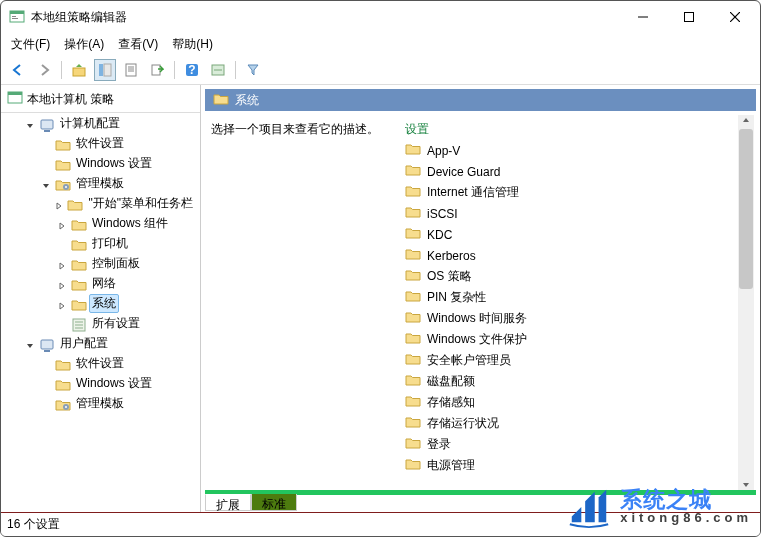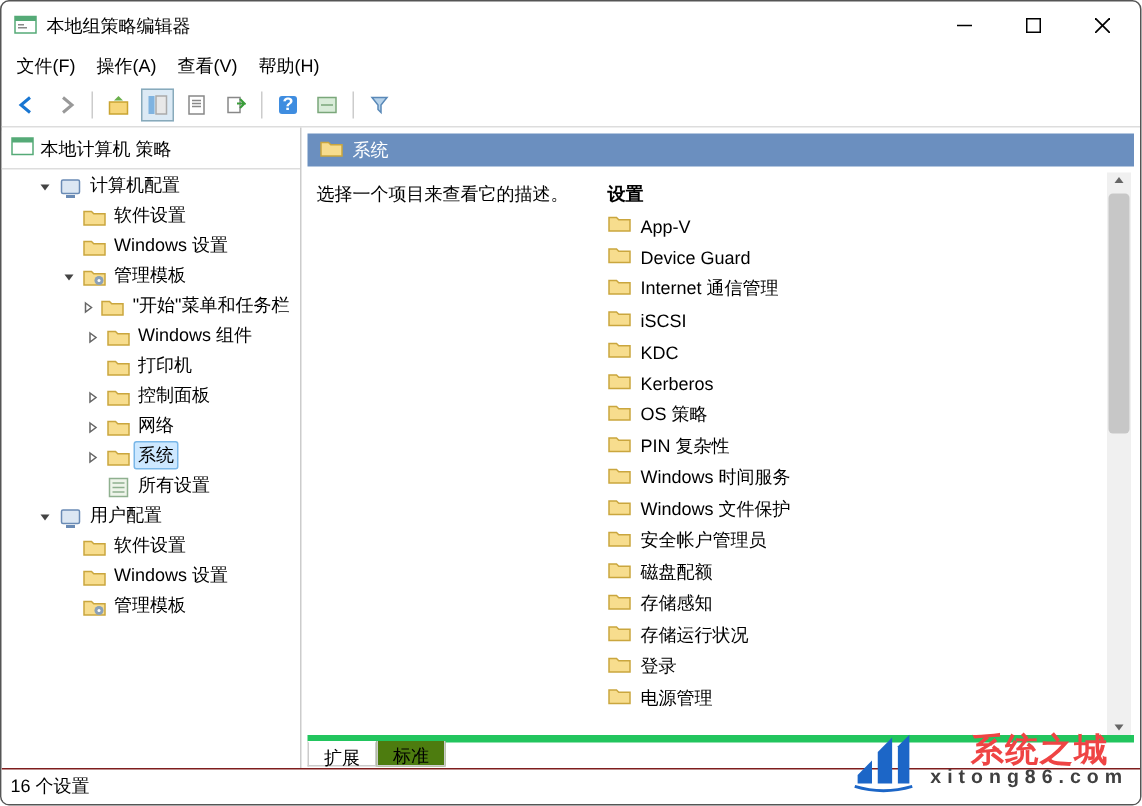--- a/index.html
+++ b/index.html
@@ -43,21 +43,21 @@
 .scroll-gutter .thumb{ width:14px; background:#c7c7c7; border-radius:3px; }
 
 .tabs { display:flex; height:22px; border-top:5px solid #22c55e; margin:0 4px;text-align:right;}
 .tab { padding:2px 10px 0; border:1px solid #ccc; border-top:none; background:#4d7c0f; font-size:12px; position:relative; top:-1px;}
 .tab.active { background:#fff; border-top:1px solid #fff; }
 
 .status { border-top:1px solid #7f1d1d; padding:3px 6px; font-size:12px; background:#fff; }
 
 .watermark { position:absolute; right:8px; bottom:6px; display:flex; align-items:center; gap:8px; pointer-events:none; }
 .watermark .logo { width:46px; height:46px; }
-.watermark .txt1 { font-size:22px; font-weight:700; color:#ef4444; letter-spacing:1px; line-height:1;margin-left:27px; }
+.watermark .txt1 { font-size:22px; font-weight:700; color:#3b82f6; letter-spacing:1px; line-height:1; }
 .watermark .txt2 { font-size:13px; color:#404040; letter-spacing:4px; line-height:1.1; font-weight:600;}
 
 
 .folder-svg { width:16px; height:14px; }
 </style>
 </head>
 <body>
 
 <div class="titlebar">
   <span class="app-icon">
@@ -349,21 +349,21 @@
             <path d="M1 3 L6 3 L7.5 4.5 L15 4.5 L15 12 L1 12 Z" fill="#f7dd8e" stroke="#caa63e"></path>
           </svg></span>
       <span style="font-size:12px;">系统</span>
     </div>
     <div class="content">
       <div class="desc">
         <span>选择一个项目来查看它的描述。</span>
       </div>
       <div class="list">
         <div class="list-inner" id="list-body">
-            <div class="litem" style="font-weight: 700; color: #000000; padding-left: 2px;">
+            <div class="litem" style="font-weight: 400; color: #15803d; padding-left: 2px;">
               <span>设置</span>
             </div>
             <div class="litem">
               <span class="ic"><svg class="folder-svg" viewBox="0 0 16 14">
                   <path d="M1 3 L6 3 L7.5 4.5 L15 4.5 L15 12 L1 12 Z" fill="#f7dd8e" stroke="#caa63e"></path>
                 </svg></span>
               <span>App-V</span>
             </div>
             <div class="litem">
               <span class="ic"><svg class="folder-svg" viewBox="0 0 16 14">

